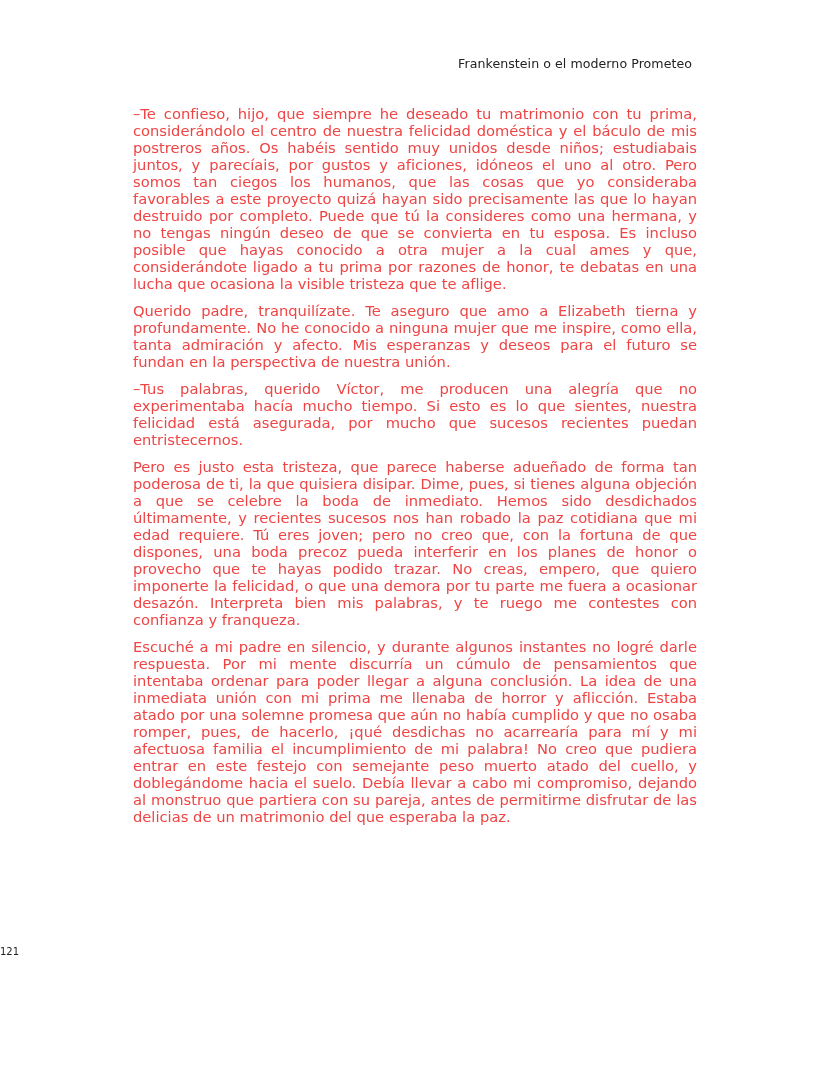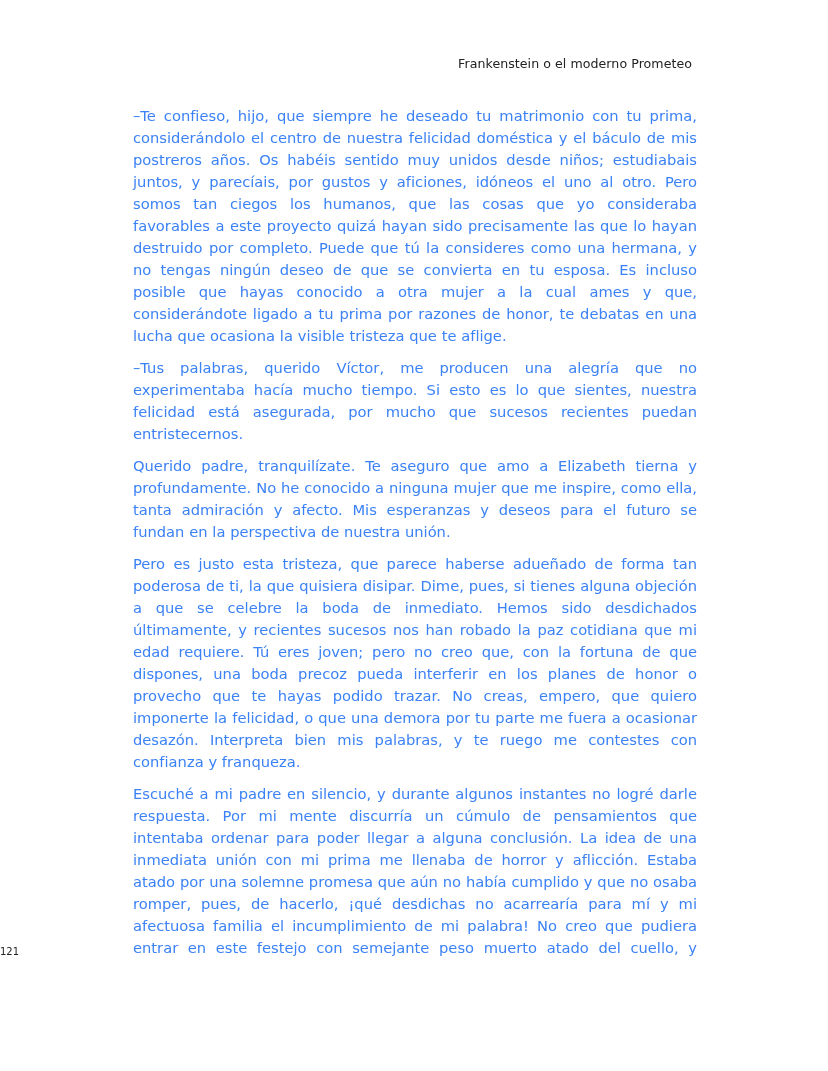--- a/index.html
+++ b/index.html
@@ -37,24 +37,24 @@
   
   .text-column {
     position: absolute;
     left: 133px;
     top: 105px;
     width: 564px;
   }
   .body-paragraph {
     margin: 0 0 10px 0;
     font-size: 14.7px;
-    line-height: 22px;
+    line-height: 17px;
     text-align: justify;
     text-justify: inter-word;
-    color: #3b82f6;
+    color: #ef4444;
     hyphens: none;
     -webkit-hyphens: none;
     word-spacing: 0.1px;
   }
   .body-paragraph:last-child {
     margin-bottom: 0;
   }
 
   
   .page-number {
@@ -80,22 +80,22 @@
 </style>
 </head>
 <body>
 
 <div class="page">
 
   <div class="running-header">Frankenstein o el moderno Prometeo</div>
 
   <div class="text-column">
     <p class="body-paragraph">–Te confieso, hijo, que siempre he deseado tu matrimonio con tu prima, considerándolo el centro de nuestra felicidad doméstica y el báculo de mis postreros años. Os habéis sentido muy unidos desde niños; estudiabais juntos, y parecíais, por gustos y aficiones, idóneos el uno al otro. Pero somos tan ciegos los humanos, que las cosas que yo consideraba favorables a este proyecto quizá hayan sido precisamente las que lo hayan destruido por completo. Puede que tú la consideres como una hermana, y no tengas ningún deseo de que se convierta en tu esposa. Es incluso posible que hayas conocido a otra mujer a la cual ames y que, considerándote ligado a tu prima por razones de honor, te debatas en una lucha que ocasiona la visible tristeza que te aflige.</p>
+    <p class="body-paragraph">Querido padre, tranquilízate. Te aseguro que amo a Elizabeth tierna y profundamente. No he conocido a ninguna mujer que me inspire, como ella, tanta admiración y afecto. Mis esperanzas y deseos para el futuro se fundan en la perspectiva de nuestra unión.</p>
     <p class="body-paragraph">–Tus palabras, querido Víctor, me producen una alegría que no experimentaba hacía mucho tiempo. Si esto es lo que sientes, nuestra felicidad está asegurada, por mucho que sucesos recientes puedan entristecernos.</p>
-    <p class="body-paragraph">Querido padre, tranquilízate. Te aseguro que amo a Elizabeth tierna y profundamente. No he conocido a ninguna mujer que me inspire, como ella, tanta admiración y afecto. Mis esperanzas y deseos para el futuro se fundan en la perspectiva de nuestra unión.</p>
     <p class="body-paragraph">Pero es justo esta tristeza, que parece haberse adueñado de forma tan poderosa de ti, la que quisiera disipar. Dime, pues, si tienes alguna objeción a que se celebre la boda de inmediato. Hemos sido desdichados últimamente, y recientes sucesos nos han robado la paz cotidiana que mi edad requiere. Tú eres joven; pero no creo que, con la fortuna de que dispones, una boda precoz pueda interferir en los planes de honor o provecho que te hayas podido trazar. No creas, empero, que quiero imponerte la felicidad, o que una demora por tu parte me fuera a ocasionar desazón. Interpreta bien mis palabras, y te ruego me contestes con confianza y franqueza.</p>
     <p class="body-paragraph">Escuché a mi padre en silencio, y durante algunos instantes no logré darle respuesta. Por mi mente discurría un cúmulo de pensamientos que intentaba ordenar para poder llegar a alguna conclusión. La idea de una inmediata unión con mi prima me llenaba de horror y aflicción. Estaba atado por una solemne promesa que aún no había cumplido y que no osaba romper, pues, de hacerlo, ¡qué desdichas no acarrearía para mí y mi afectuosa familia el incumplimiento de mi palabra! No creo que pudiera entrar en este festejo con semejante peso muerto atado del cuello, y doblegándome hacia el suelo. Debía llevar a cabo mi compromiso, dejando al monstruo que partiera con su pareja, antes de permitirme disfrutar de las delicias de un matrimonio del que esperaba la paz.</p>
   </div>
 
   <div class="page-number">121</div>
 
   <div class="imprint">LibrosEnRed</div>
 
 </div>
 

